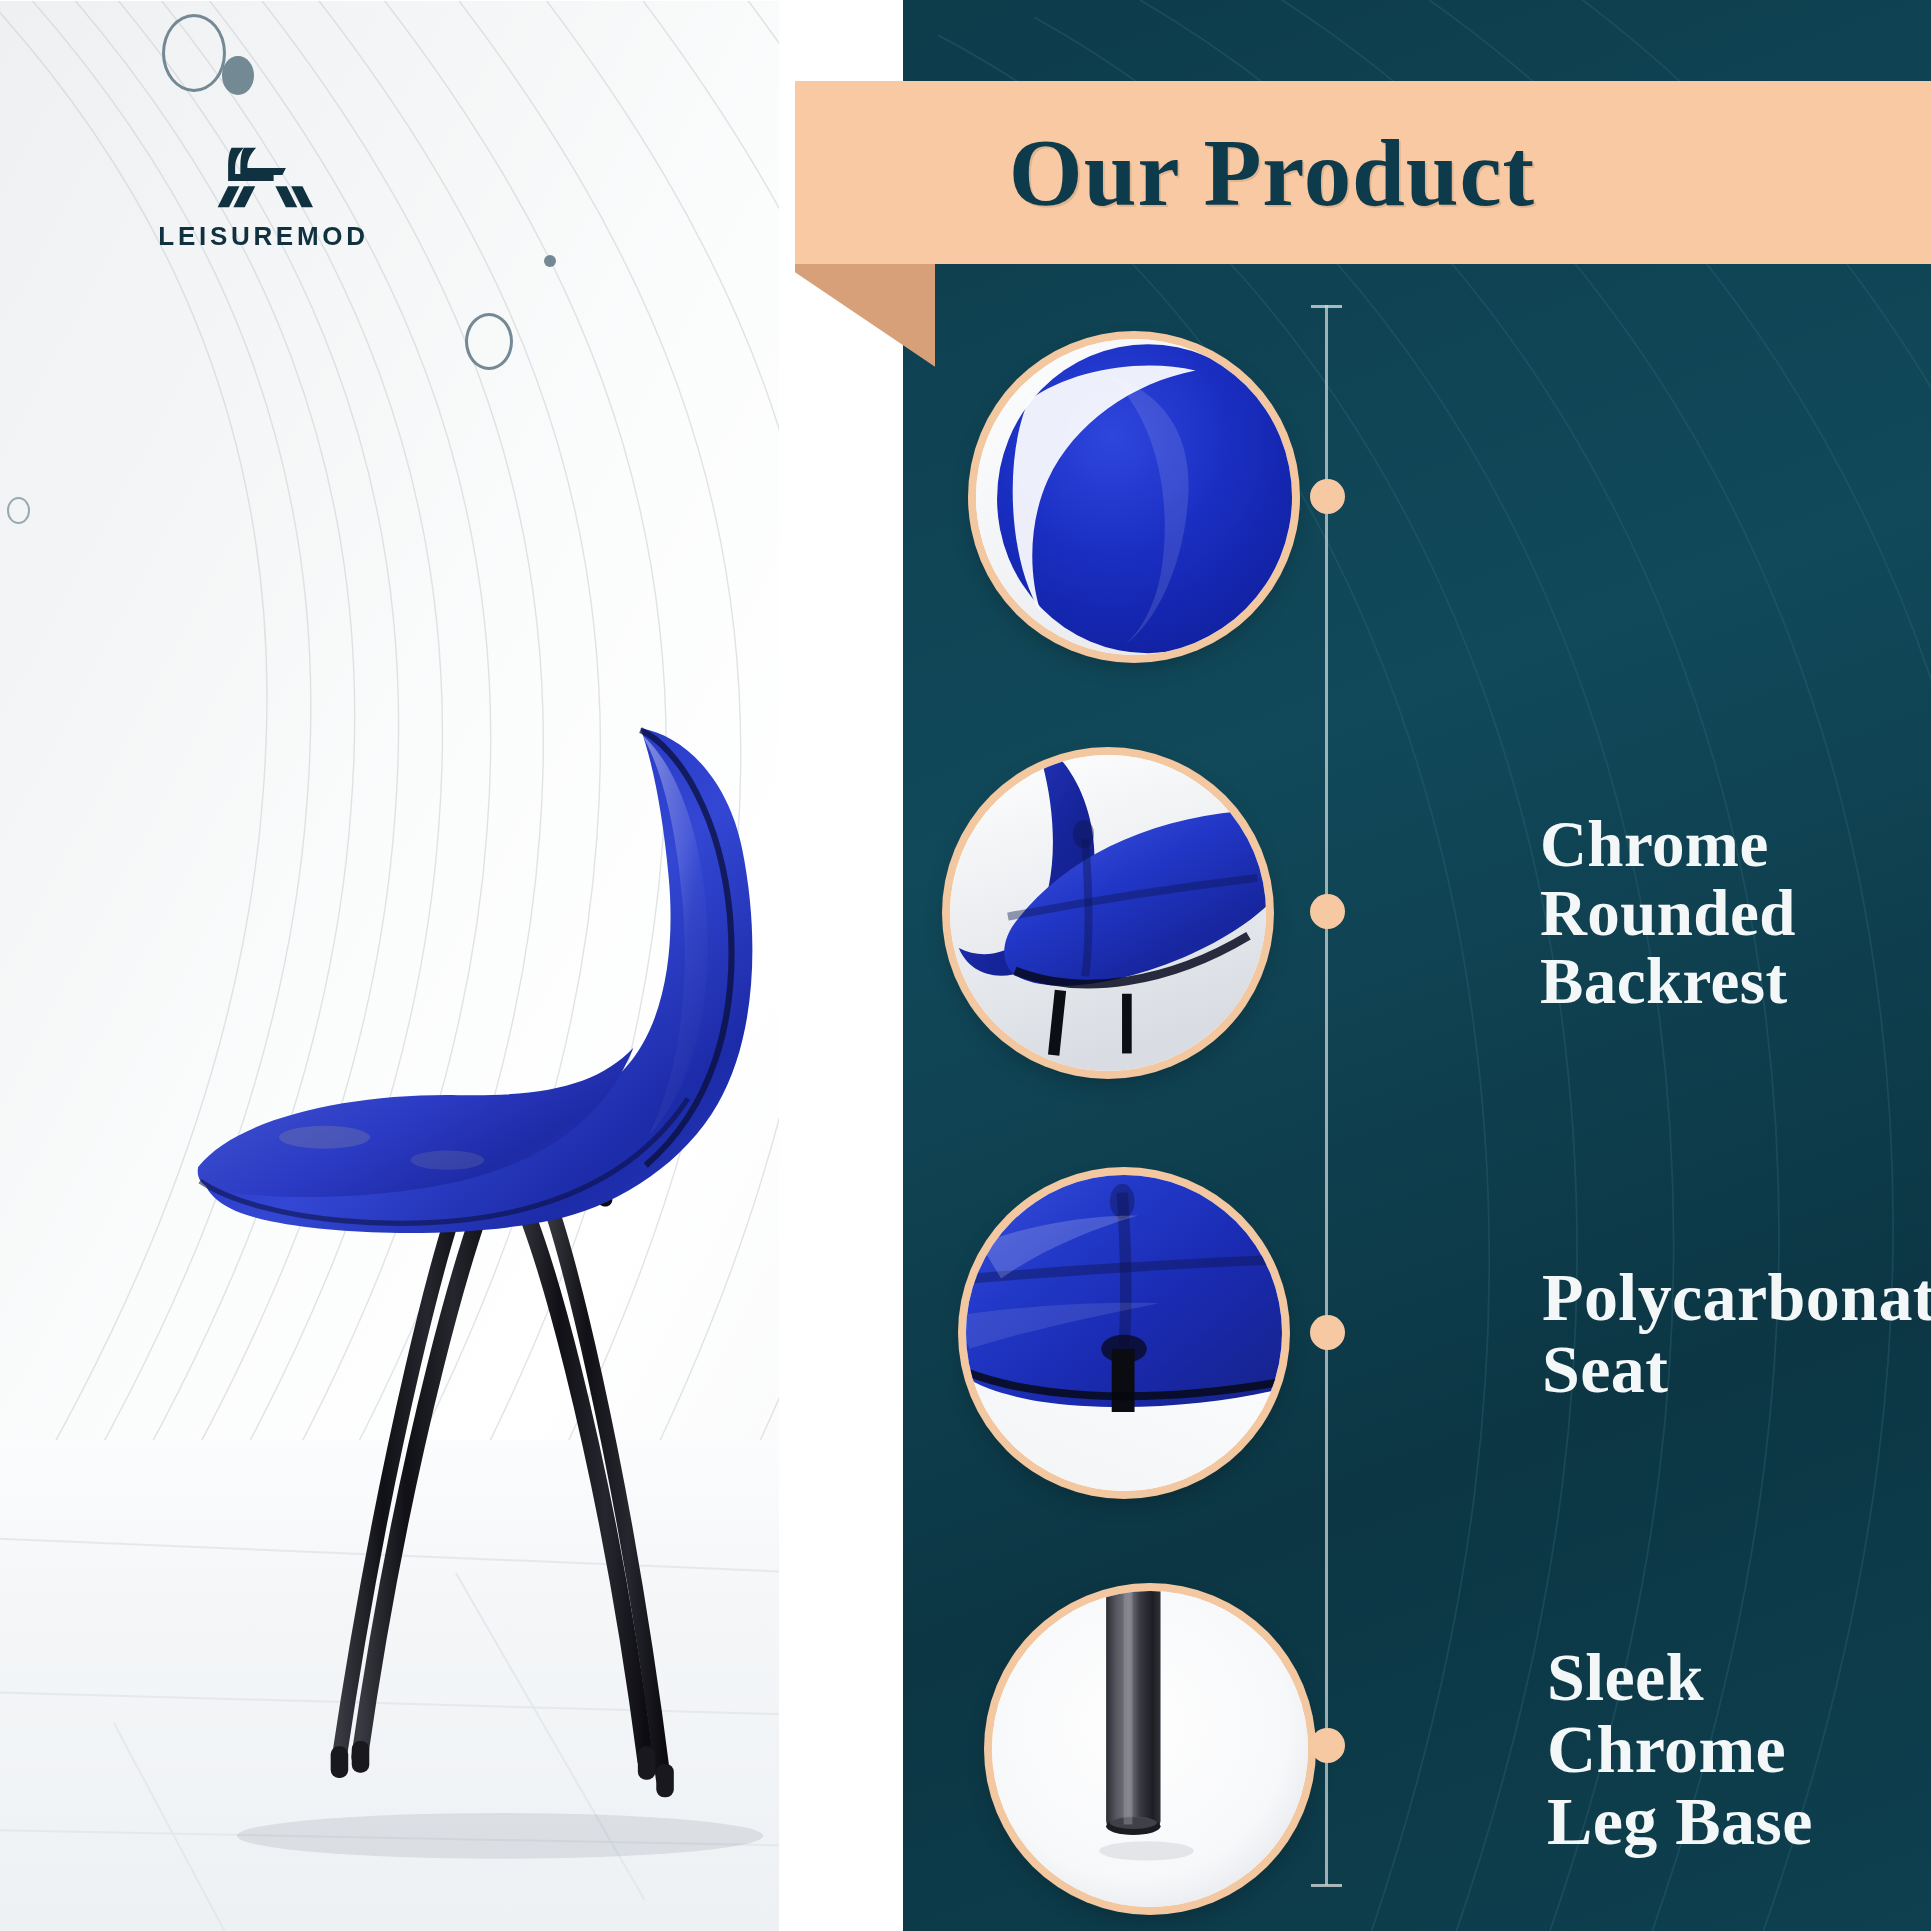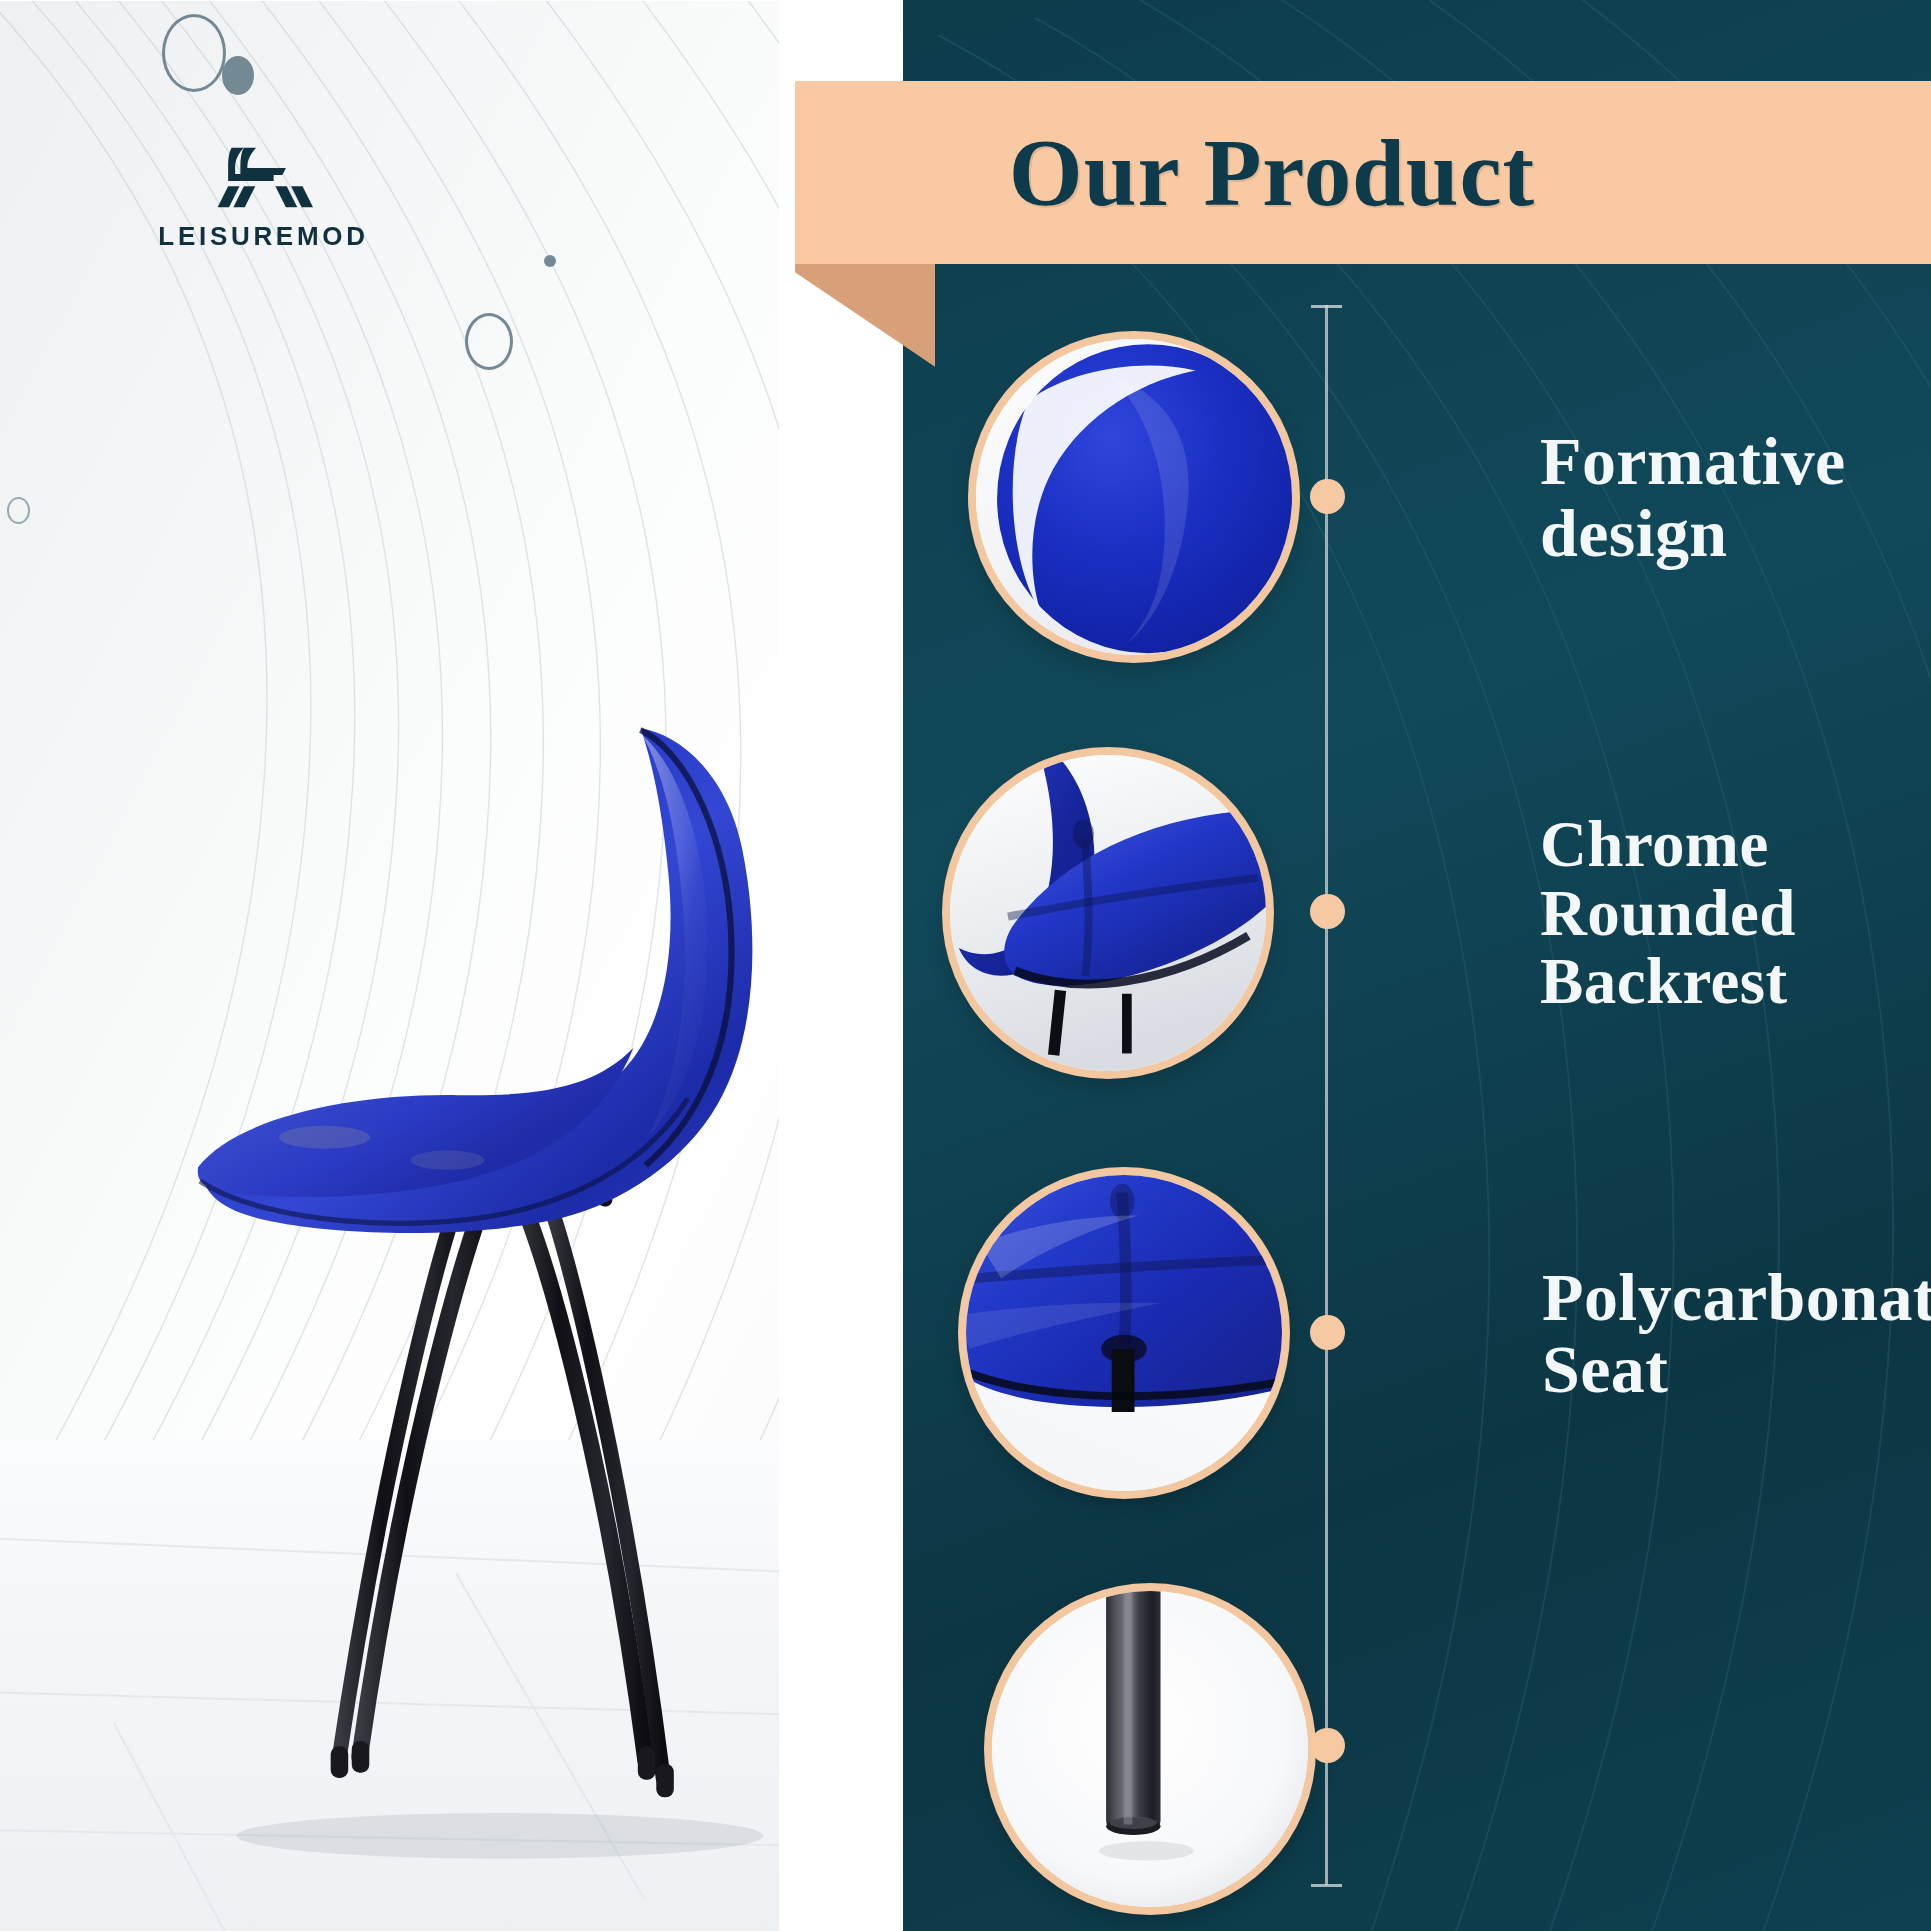--- a/index.html
+++ b/index.html
@@ -274,22 +274,20 @@
           </radialGradient>
         </defs>
         <rect width="360" height="360" fill="url(#t1a)"></rect>
         <ellipse cx="196" cy="182" rx="172" ry="176" fill="url(#t1b)"></ellipse>
         <path d="M60 70 C110 34 190 22 250 36 C178 50 112 96 82 160 C62 204 58 262 74 312
                  C36 252 32 132 60 70 Z" fill="#ffffff" opacity=".92"></path>
         <path d="M150 40 C200 84 224 170 212 258 C206 300 190 330 170 348
                  C206 322 238 256 242 176 C245 110 216 62 150 40 Z" fill="#ffffff" opacity=".12"></path>
       </svg>
     </div>
-    <div class="f-label" style="margin-left:248px;">Formative
-design</div>
   </div>
 
   <div class="feature" style="left:950px;top:755px;">
     <div class="thumb">
       <svg viewBox="0 0 360 360">
         <defs>
           <linearGradient id="t2bg" x1="0" y1="0" x2="0.3" y2="1">
             <stop offset="0%" stop-color="#ffffff"></stop>
               <stop offset="100%" stop-color="#d9dde3"></stop>
           </linearGradient>
@@ -390,16 +388,18 @@
           </linearGradient>
         </defs>
         <rect width="360" height="360" fill="url(#t4bg)"></rect>
         <rect x="130" y="-30" width="62" height="300" rx="8" fill="url(#t4leg)"></rect>
         <ellipse cx="161" cy="268" rx="31" ry="10" fill="#1b1b22"></ellipse>
         <ellipse cx="161" cy="264" rx="27" ry="7" fill="#4d4d57" opacity=".75"></ellipse>
         <rect x="150" y="-30" width="10" height="296" fill="#9a9aa4" opacity=".45"></rect>
         <ellipse cx="176" cy="296" rx="54" ry="11" fill="#c9ccd2" opacity=".45"></ellipse>
       </svg>
     </div>
+    <div class="f-label" style="margin-left:239px;">Sleek Chrome
+Leg Base</div>
   </div>
 
 </div>
 
 
 </body></html>

